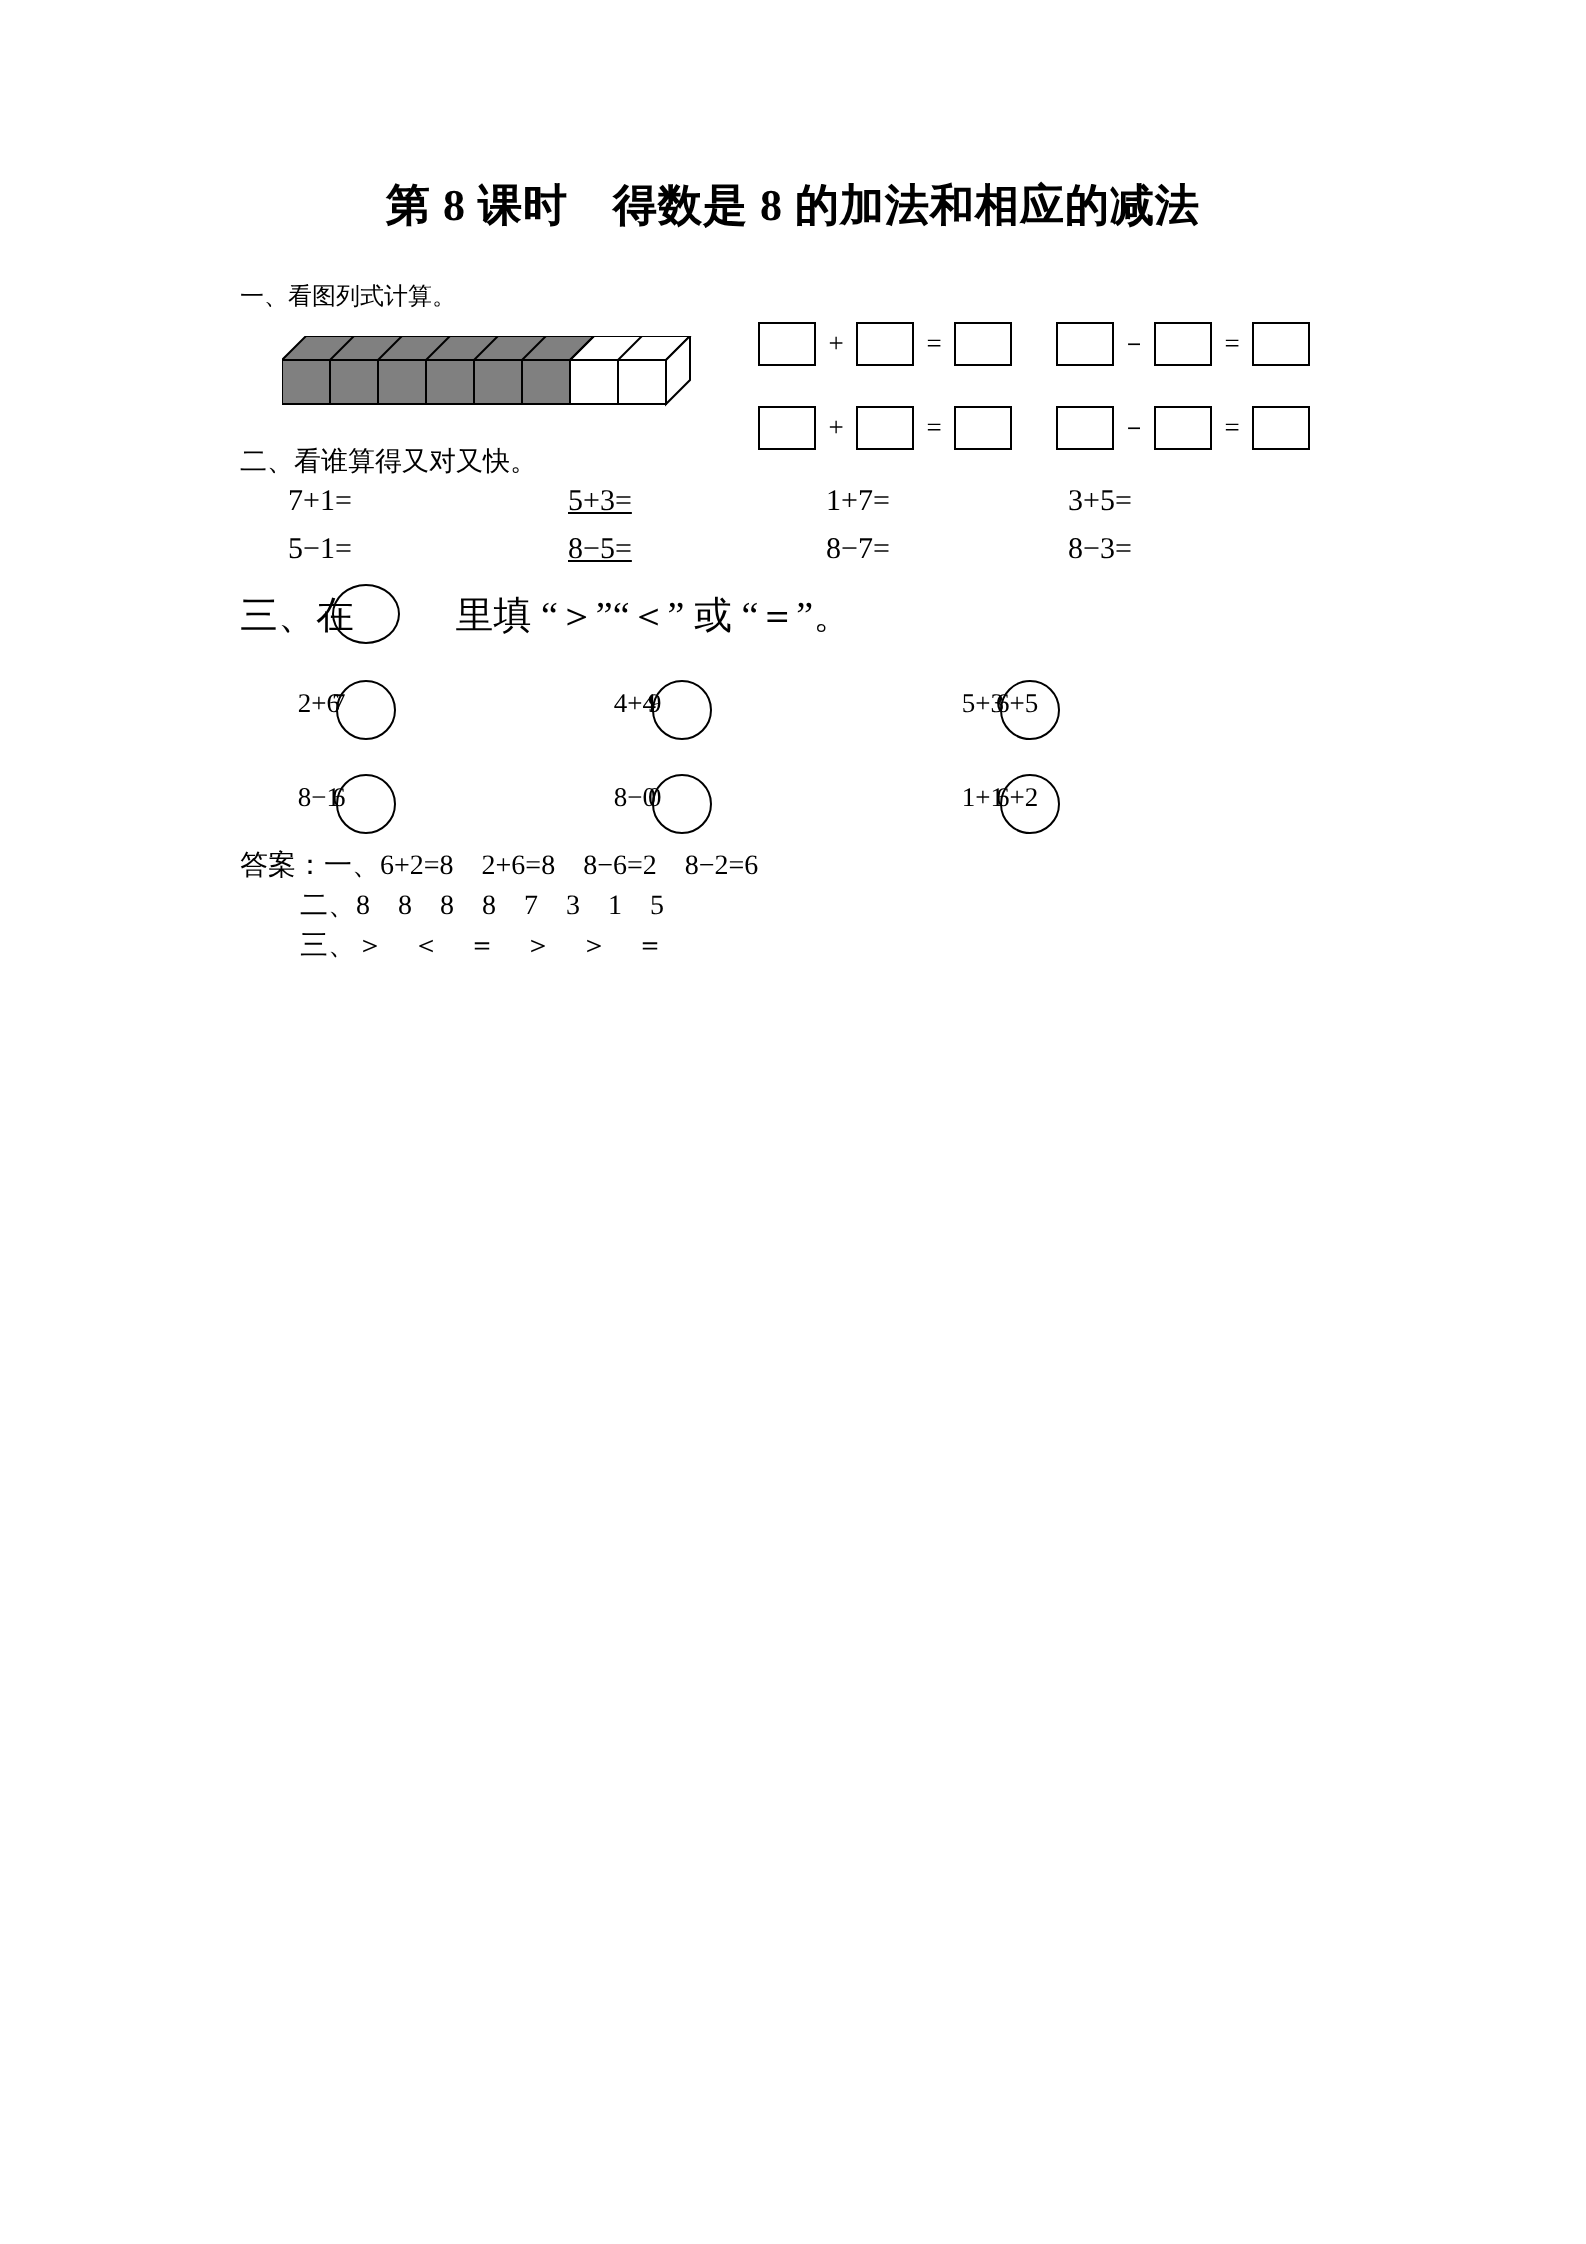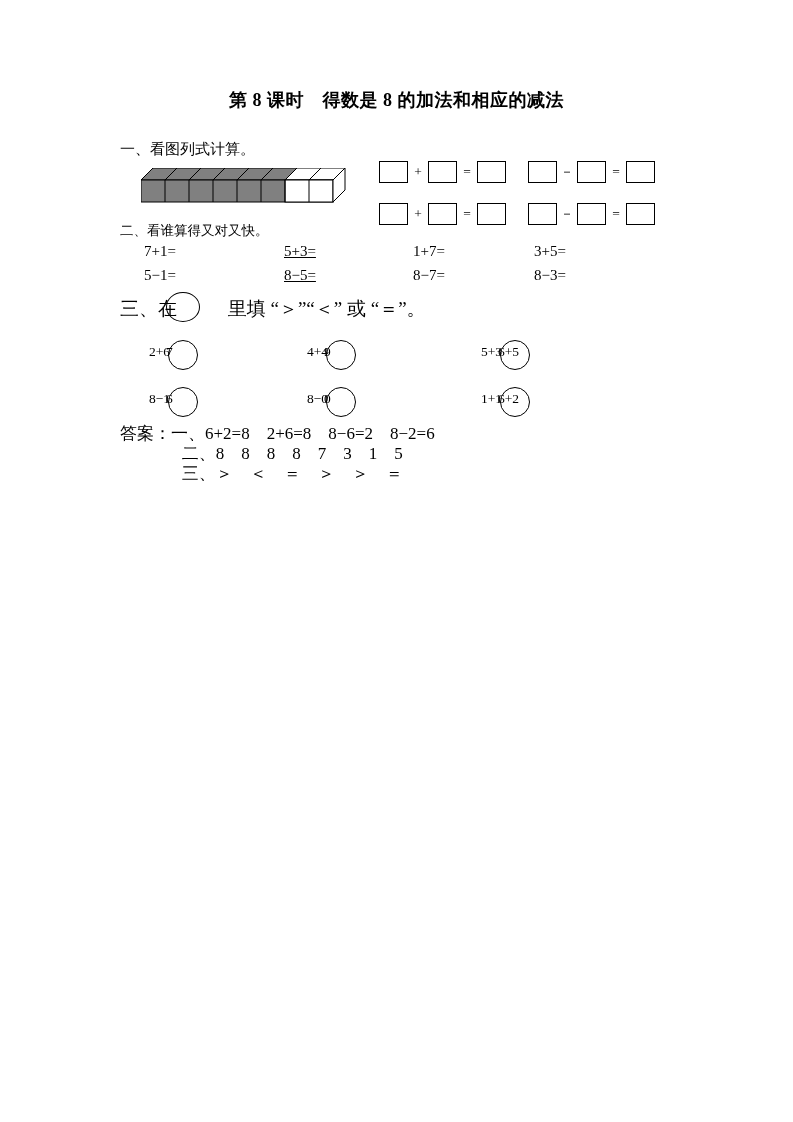--- a/index.html
+++ b/index.html
@@ -21,31 +21,31 @@
     top: 0;
     width: 793px;
     height: 1122px;
   }
   .title {
     position: absolute;
     left: 0;
     top: 88px;
     width: 793px;
     text-align: center;
-    font-size: 18px;
+    font-size: 22px;
     font-weight: bold;
     letter-spacing: 0.5px;
   }
 
   
   .sec1-head {
     position: absolute;
     left: 120px;
     top: 140px;
-    font-size: 15px;
+    font-size: 12px;
   }
   .bar-wrap {
     position: absolute;
     left: 141px;
     top: 168px;
   }
   .bar-svg { display: block; }
 
   .eq-grid {
     position: absolute;
@@ -138,25 +138,25 @@
   }
   .p1 { left: 48px; }
   .p2 { left: 206px; }
   .p3 { left: 380px; }
 
   
   .answers {
     position: absolute;
     left: 120px;
     top: 424px;
-    font-size: 17px;
+    font-size: 14px;
     line-height: 20px;
   }
   .ans-line { white-space: pre; }
-  .ans-indent { padding-left: 30px; text-align: center; }
+  .ans-indent { padding-left: 30px; }
 </style>
 </head>
 <body>
 
 <div class="page">
 
   <div class="title">第 8 课时　得数是 8 的加法和相应的减法</div>
 
   <div class="sec1-head">一、看图列式计算。</div>
 

